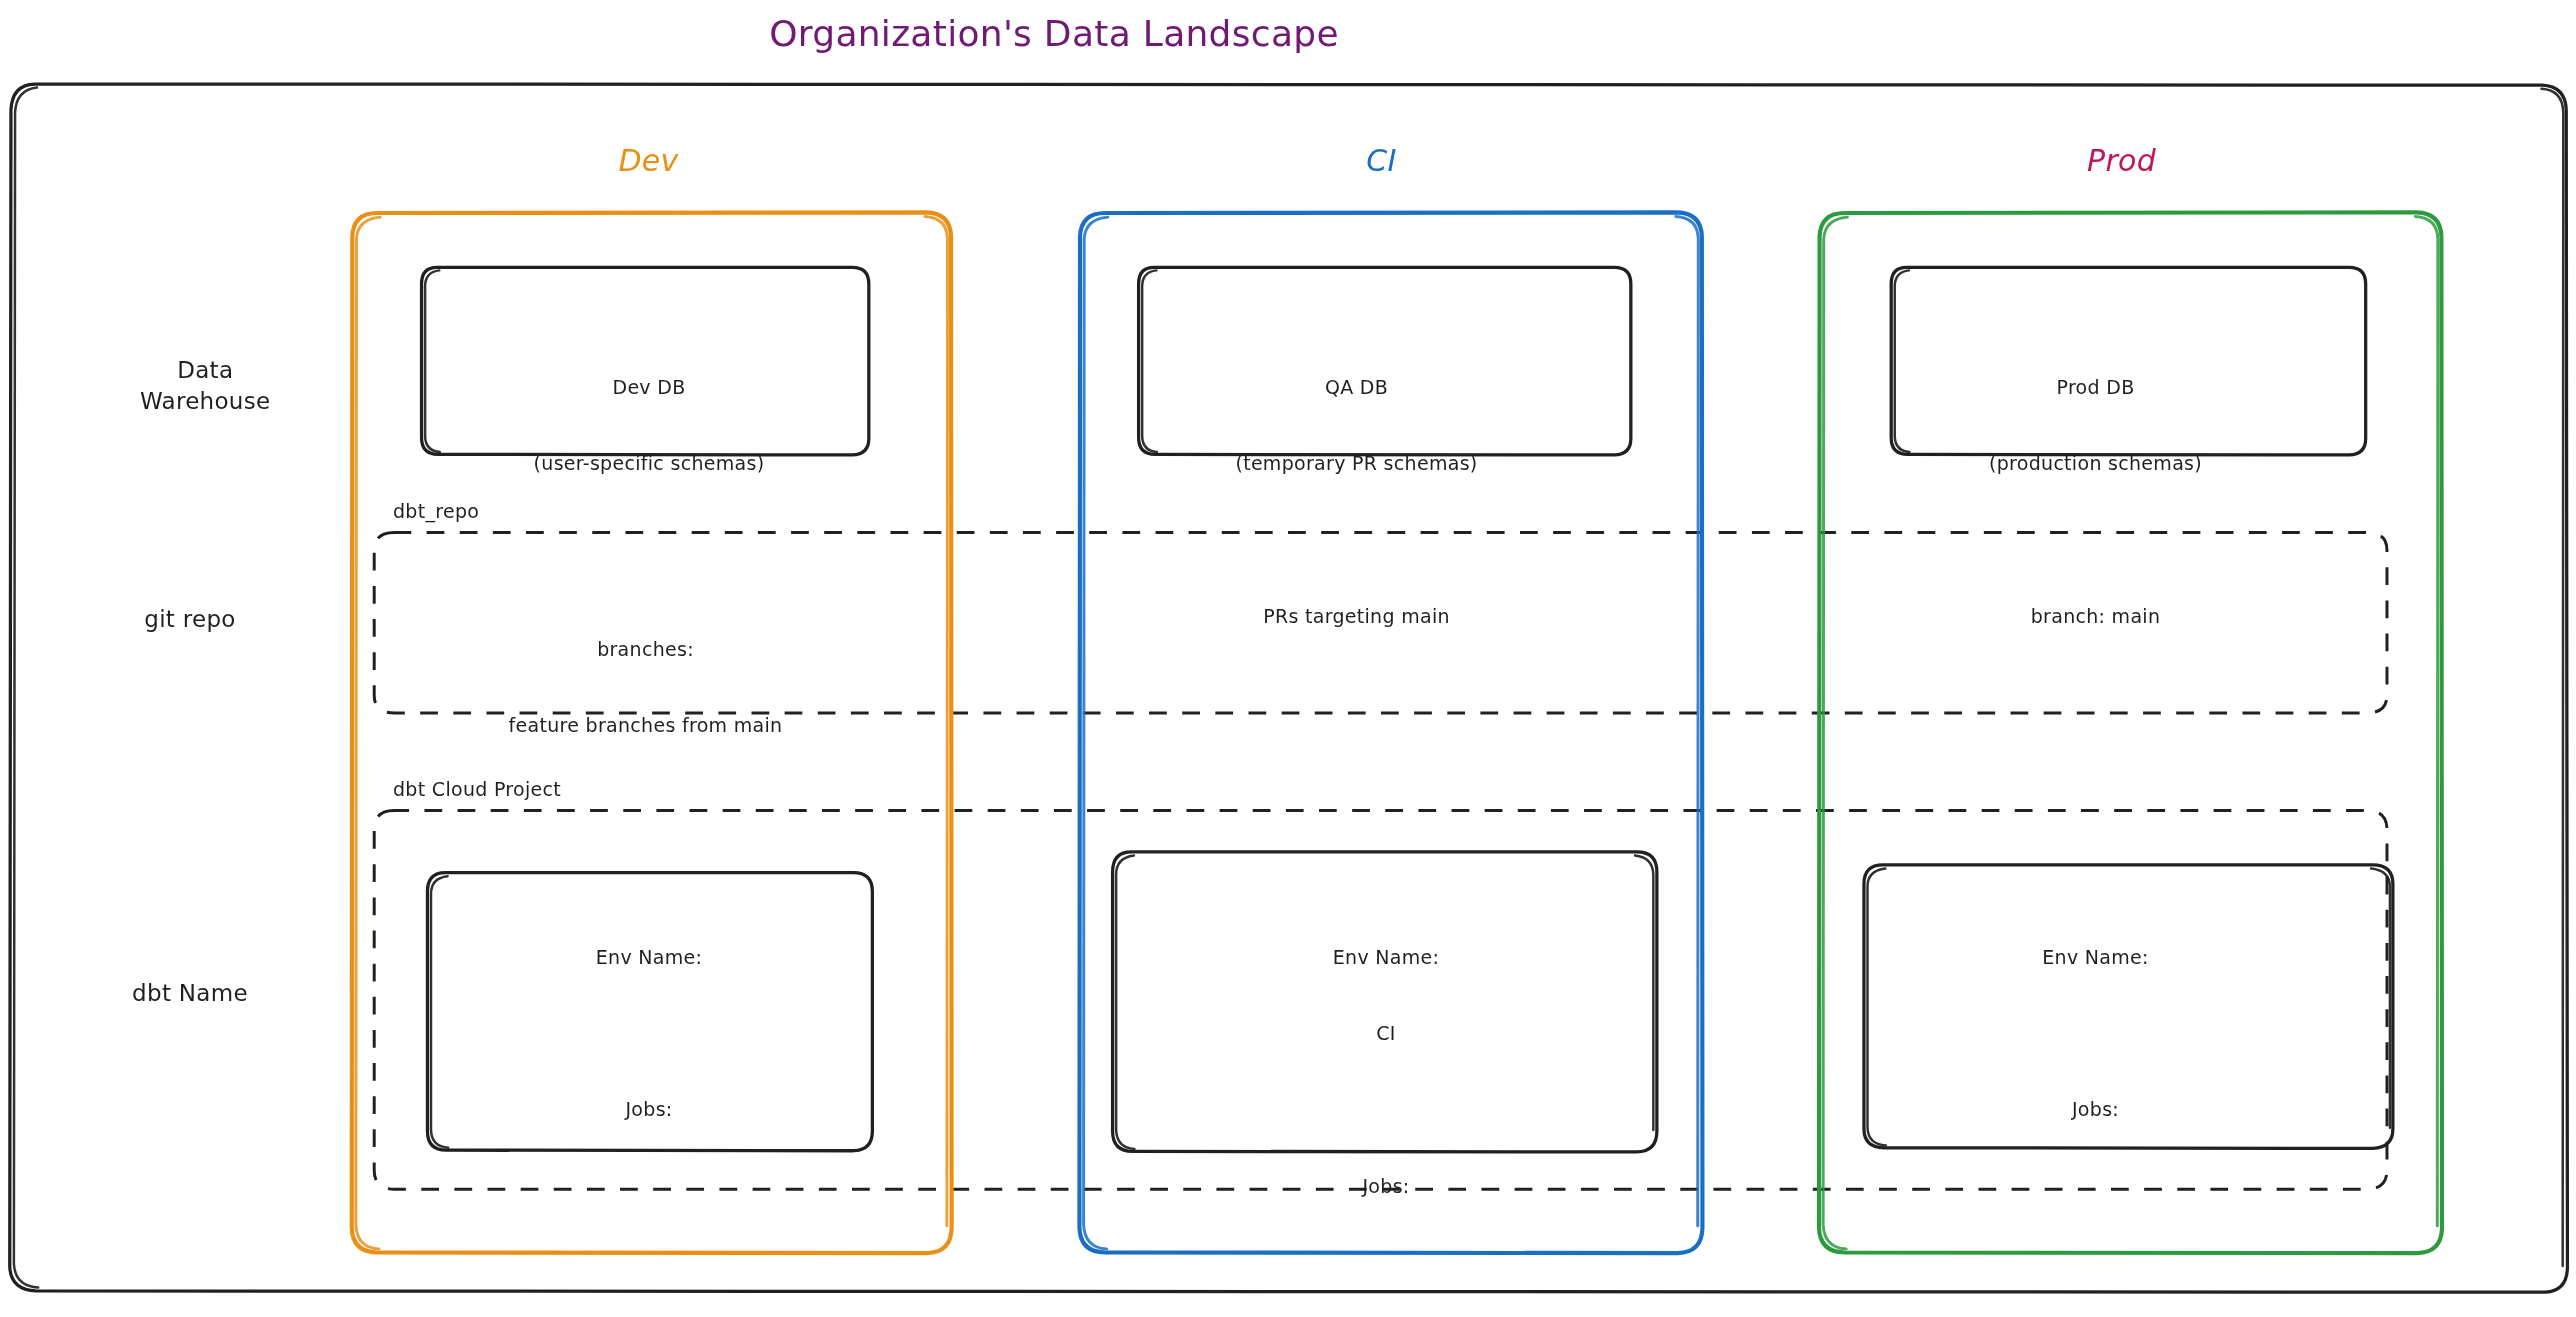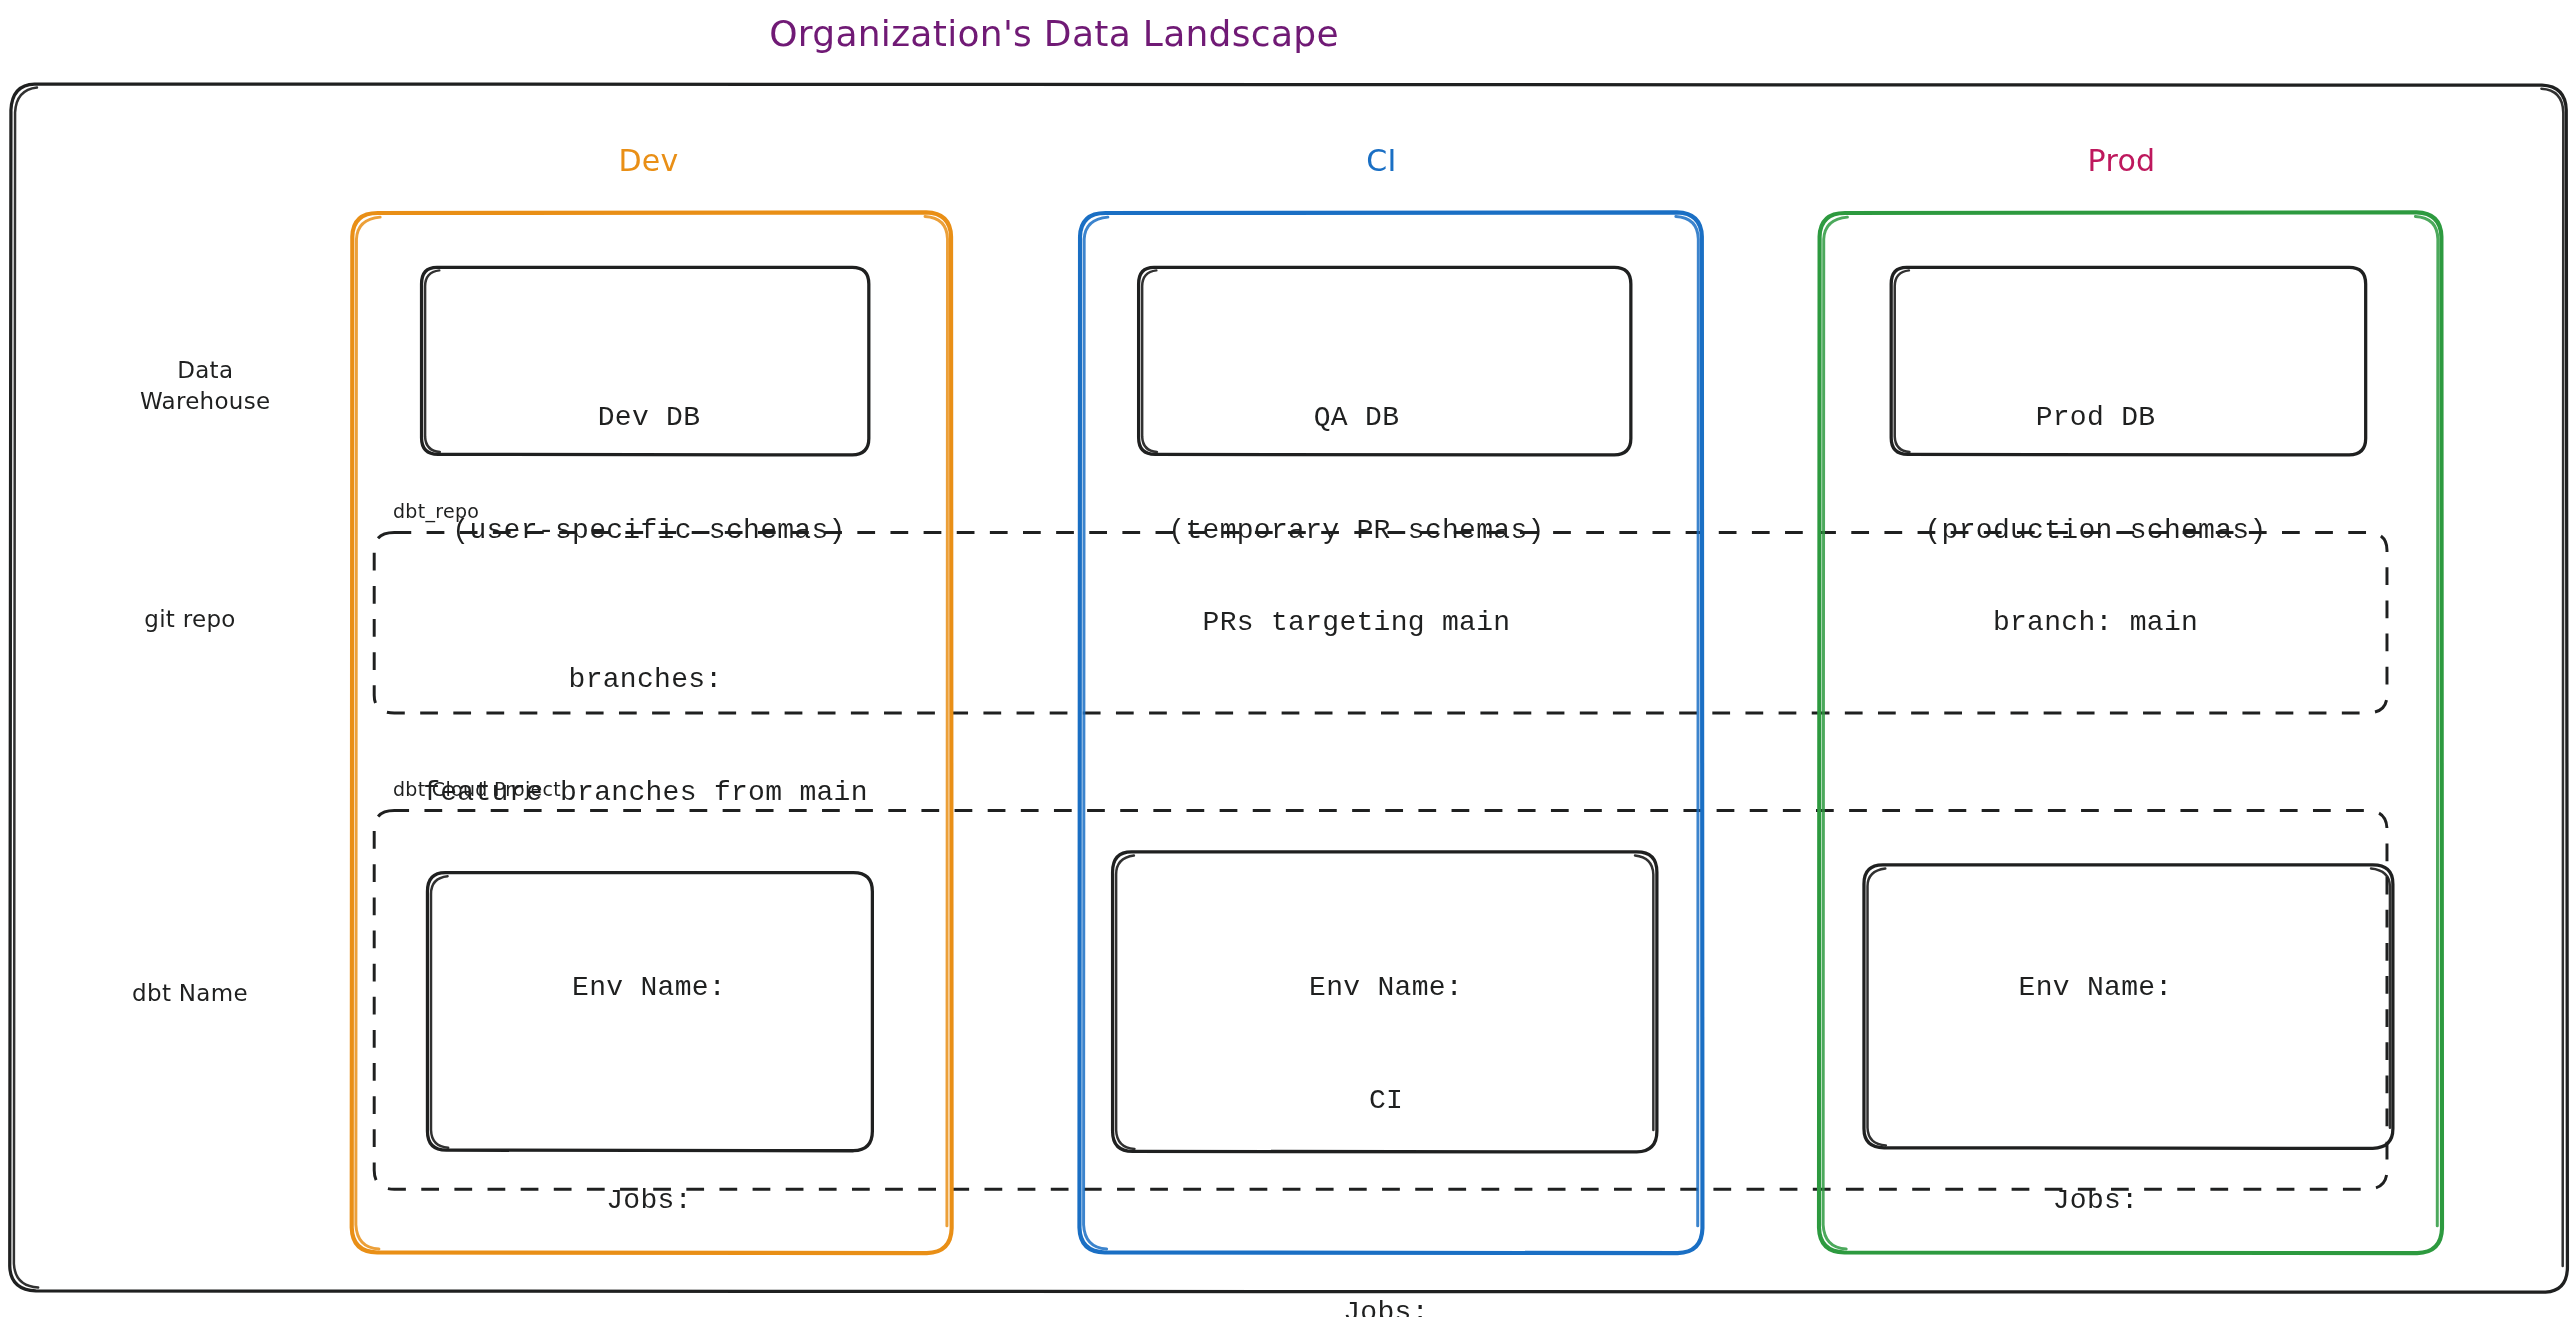--- a/index.html
+++ b/index.html
@@ -44,20 +44,21 @@
     top: 9.5px;
     font-size: 36px;
     color: #701a75;
   }
 
   
   .col-head {
     font-size: 30px;
     width: 237px;
     top: 141px;
+    font-style: italic;
   }
   #col-head-dev   { left: 530px;  color: #e98f16; }
   #col-head-ci    { left: 1263px; color: #1a6fc4; }
   #col-head-prod  { left: 2003px; color: #be185d; }
 
   
   .row-label {
     font-size: 23px;
     width: 308px;
     left: 36px;
@@ -72,23 +73,22 @@
     font-size: 19px;
     text-align: left;
     color: #1f2020;
     left: 393px;
   }
   #group-caption-repo  { top: 499px; }
   #group-caption-cloud { top: 777px; }
 
   
   .node-text {
-    font-size: 28px;
-    color: #1f2020;
-    font-family: Liberation Mono, monospace;
+    font-size: 19px;
+    color: #1f2020;
   }
   .node-text .ln { display: block; }
   .node-text .gap { display: block; height: 25px; }
 
   
   #node-dev-db   { left: 421px;  top: 324px;  width: 456px; }
   #node-qa-db    { left: 1120px; top: 324px;  width: 473px; }
   #node-prod-db  { left: 1859px; top: 324px;  width: 473px; }
 
   

